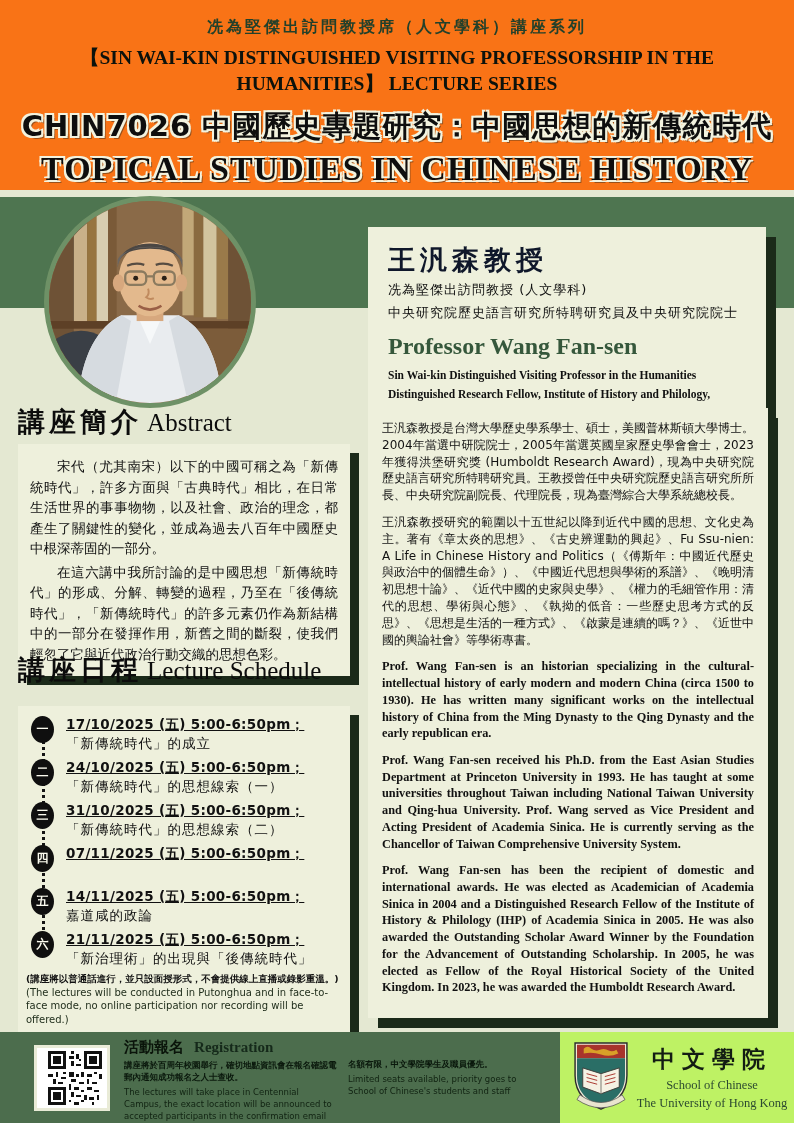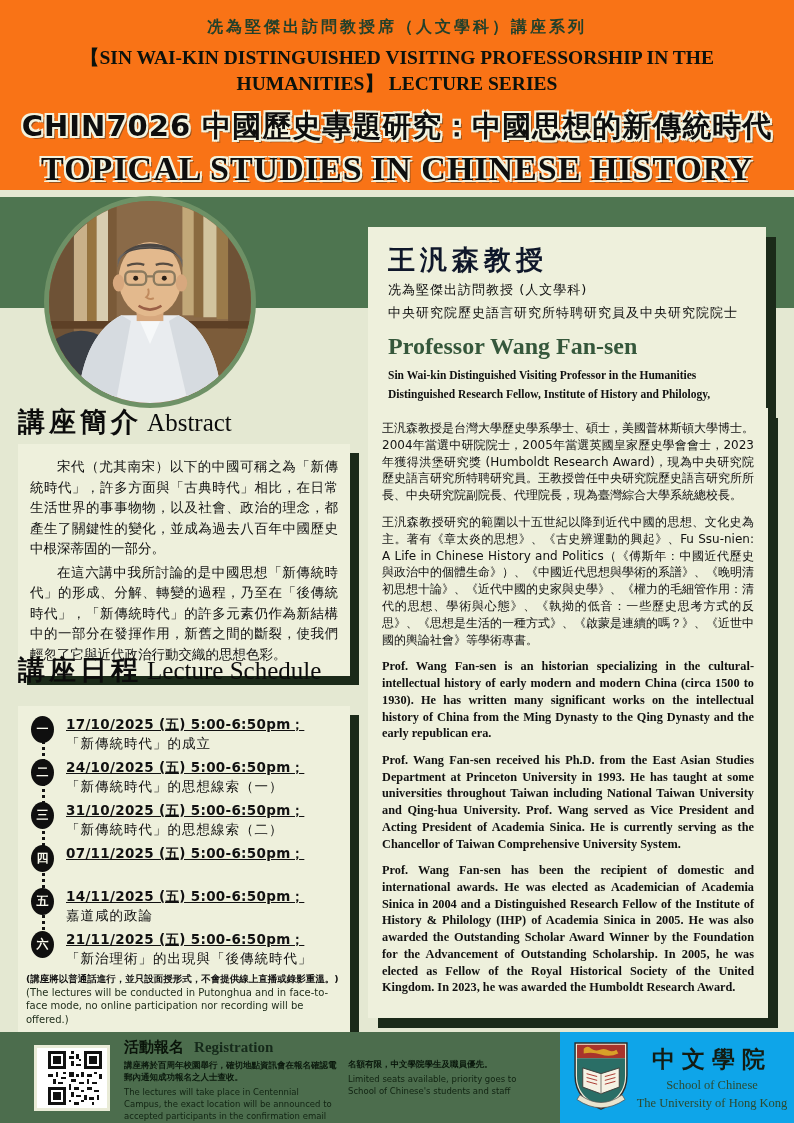--- a/index.html
+++ b/index.html
@@ -68,21 +68,21 @@
   .qr-card { position:absolute; left:34px; top:13px; width:76px; height:66px; background:#fff;
     border:3px solid #e9ebd7; padding:3px 11px; }
   .qr-card svg { display:block; width:54px; height:54px; }
   .reg-block { position:absolute; left:124px; top:5px; width:214px; }
   .reg-head-zh { font-size:15px; font-weight:bold; color:#0a140a; display:inline-block; }
   .reg-head-en { font-family:"Liberation Serif","DejaVu Serif",serif; font-size:15px; font-weight:bold;
     color:#15291a; display:inline-block; margin-left:5px; }
   .note-zh { font-size:8.5px; font-weight:bold; color:#0a180c; line-height:1.4; margin-top:3px; }
   .note-en { font-size:8.5px; color:#112312; line-height:1.45; margin-top:2px; }
   .seats-block { position:absolute; left:348px; top:24px; width:198px; }
-  .logo-panel { position:absolute; left:560px; top:0; width:234px; height:91px; background:#0ea5e9; }
+  .logo-panel { position:absolute; left:560px; top:0; width:234px; height:91px; background:#bef264; }
   .crest { position:absolute; left:12px; top:9px; width:58px; height:73px; }
   .logo-text { position:absolute; left:76px; top:12px; width:152px; text-align:center; }
   .org-zh { font-size:23px; color:#131c13; letter-spacing:7px; font-weight:bold; }
   .org-en { font-family:"Liberation Serif","DejaVu Serif",serif; font-size:12.5px; color:#2c4a30;
     line-height:1.3; margin-top:2px; }
 </style>
 </head>
 <body>
 
 <div id="poster">

